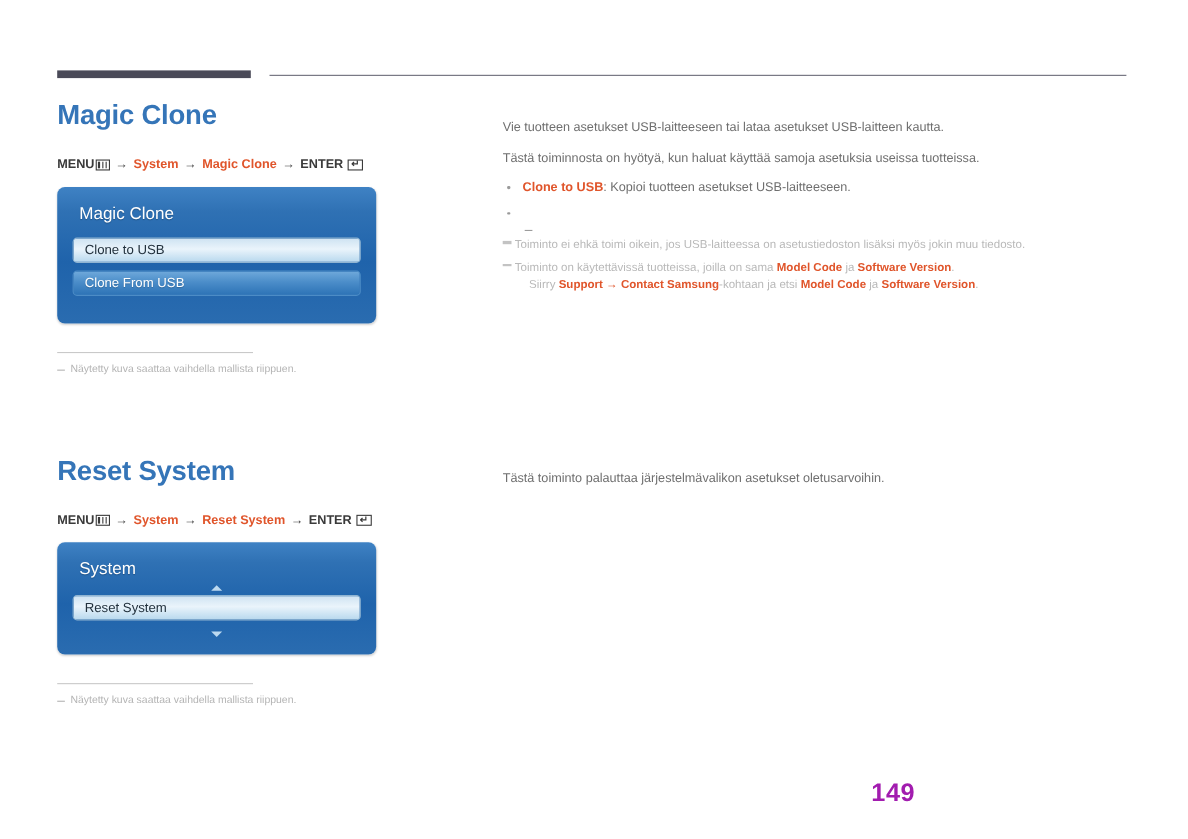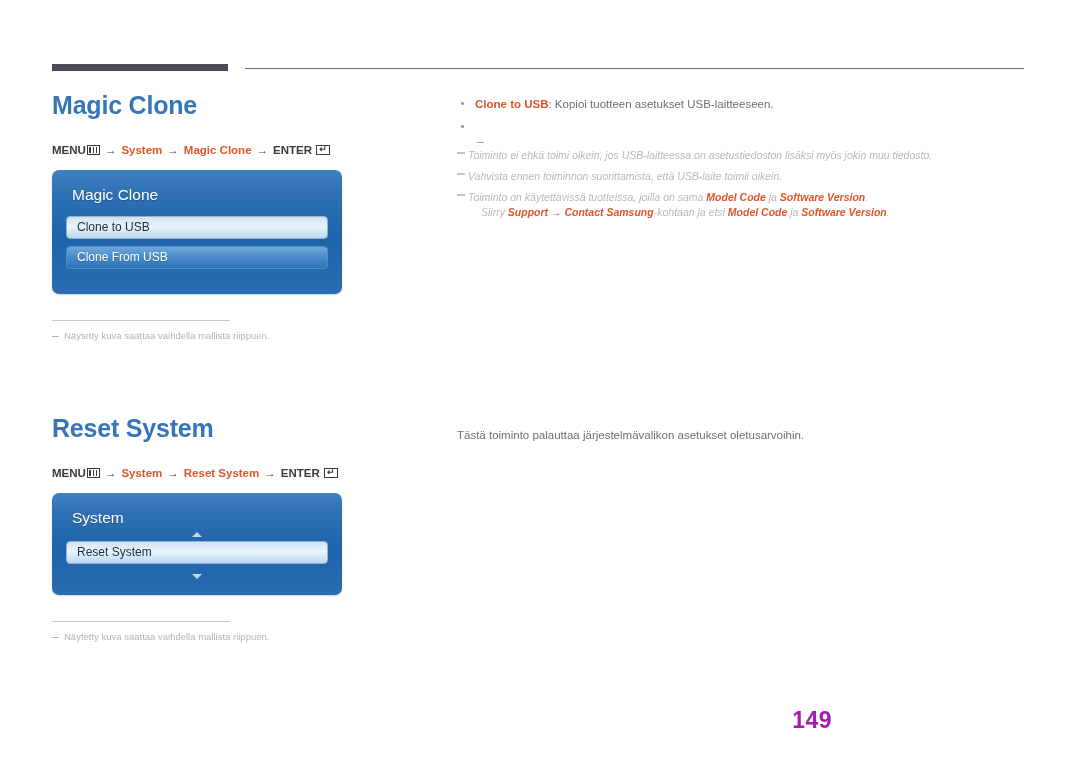--- a/index.html
+++ b/index.html
@@ -264,21 +264,20 @@
     height: 1.3px;
     background: #9c9c9c;
   }
 
   .note-row {
     display: flex;
     font-size: 10.5px;
     line-height: 1.5;
     color: #b9b9b9;
     margin-bottom: 5px;
-    font-style: italic;
   }
   .note-dash {
     flex: none;
     width: 11px;
     padding-top: 4px;
   }
   .note-dash span {
     display: block;
     width: 8px;
     height: 2.2px;
@@ -348,20 +347,22 @@
     <div class="foot-note">
       <div class="foot-rule"></div>
       <div class="foot-text">
         <span class="foot-dash"></span>
         <span>Näytetty kuva saattaa vaihdella mallista riippuen.</span>
       </div>
     </div>
   </div>
 
   <div class="right-col">
+    <p class="para">Vie tuotteen asetukset USB-laitteeseen tai lataa asetukset USB-laitteen kautta.</p>
+    <p class="para">Tästä toiminnosta on hyötyä, kun haluat käyttää samoja asetuksia useissa tuotteissa.</p>
 
     <ul class="bullets">
       <li class="bullet-row">
         <span class="bullet-dot">
             <span></span>
           </span>
         <span><span class="emph">Clone to USB</span><span>: Kopioi tuotteen asetukset USB-laitteeseen.</span></span>
       </li>
       <li class="bullet-row">
         <span class="bullet-dot">
@@ -375,26 +376,20 @@
           <span></span>
         </span>
     </div>
 
     <div class="note-row">
       <span class="note-dash">
           <span></span>
         </span>
       <span class="note-body">Toiminto ei ehkä toimi oikein, jos USB-laitteessa on asetustiedoston lisäksi myös jokin muu tiedosto.</span>
     </div>
-    <div class="note-row">
-      <span class="note-dash">
-          <span></span>
-        </span>
-      <span class="note-body">Vahvista ennen toiminnon suorittamista, että USB-laite toimii oikein.</span>
-    </div>
 
     <div class="note-row">
       <span class="note-dash">
           <span></span>
         </span>
       <span class="note-body">
         <span>Toiminto on käytettävissä tuotteissa, joilla on sama </span><span class="bold-dark">Model Code</span><span> ja </span><span class="bold-dark">Software Version</span><span>.</span>
         <span class="note-sub"><span>Siirry </span><span class="bold-dark">Support</span><span class="bold-dark"> → </span><span class="bold-dark">Contact Samsung</span><span>-kohtaan ja etsi </span><span class="bold-dark">Model Code</span><span> ja </span><span class="bold-dark">Software Version</span><span>.</span>
         </span>
       </span>

